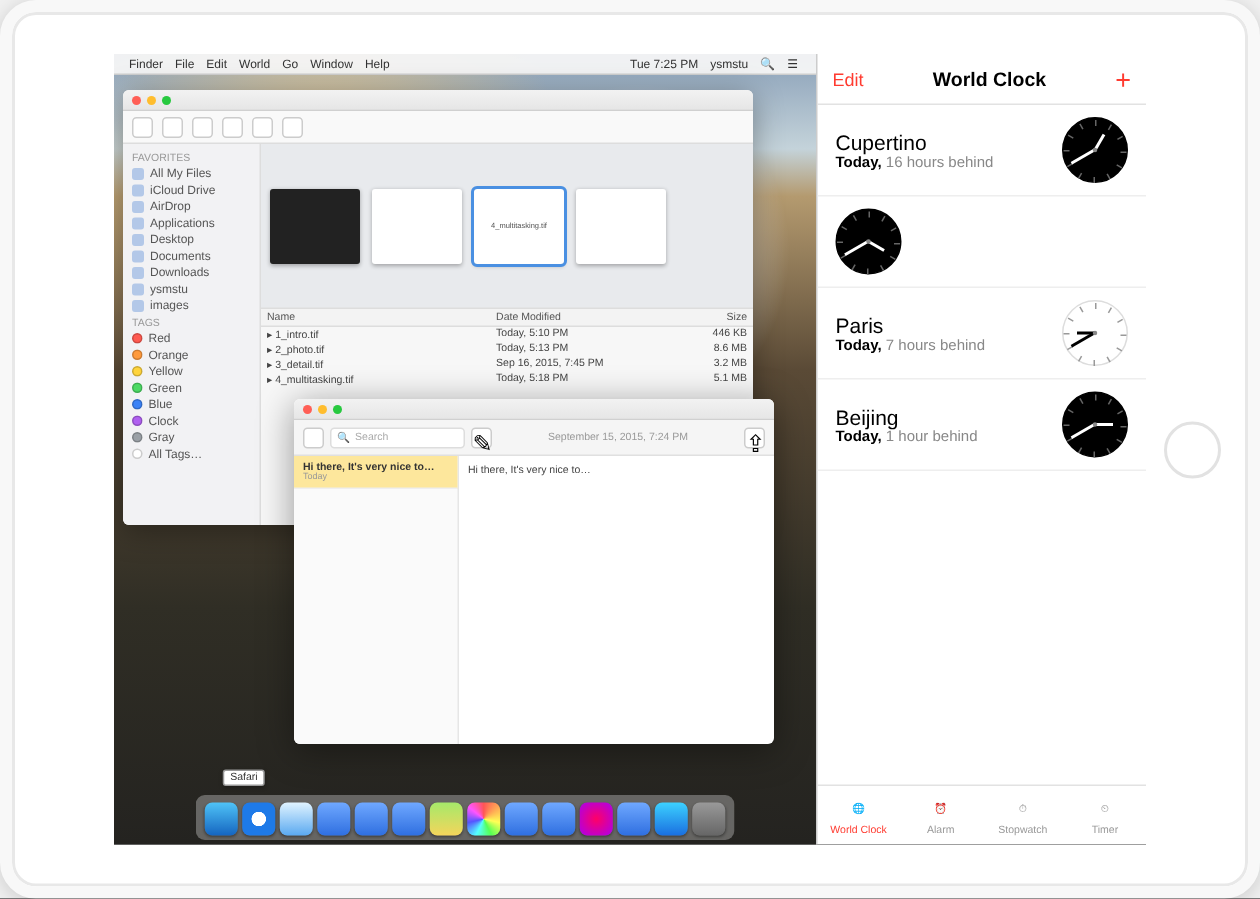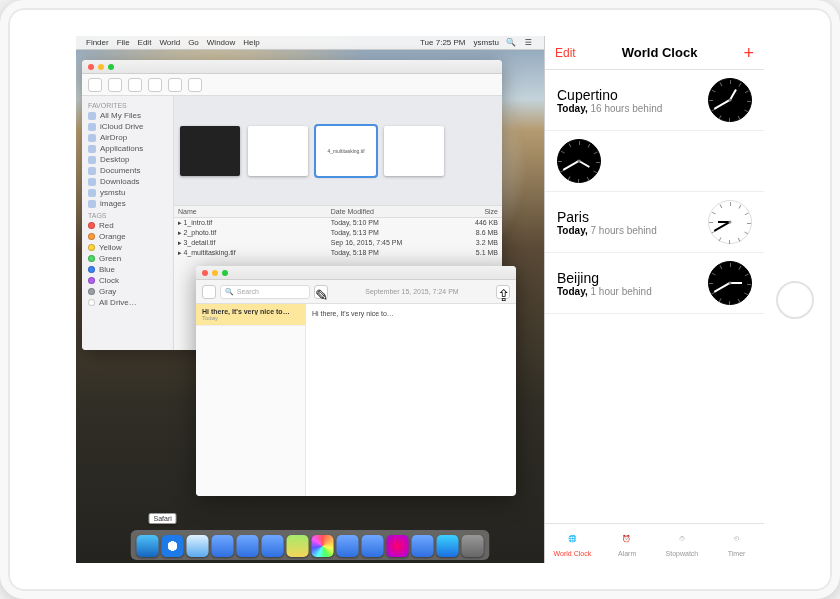--- a/index.html
+++ b/index.html
@@ -297,21 +297,21 @@
                 <div class="sb-item">
                   <span class="tag-dot" style="background:#b060f0;border:1px solid rgba(0,0,0,.2)"></span>
                   <span>Clock</span>
                 </div>
                 <div class="sb-item">
                   <span class="tag-dot" style="background:#9aa0a6;border:1px solid rgba(0,0,0,.2)"></span>
                   <span>Gray</span>
                 </div>
                 <div class="sb-item">
                   <span class="tag-dot" style="background:#ffffff;border:1px solid rgba(0,0,0,.2)"></span>
-                  <span>All Drive…</span>
+                  <span>All Tags…</span>
                 </div>
               </div>
           </div>
           <div class="finder-content">
             <div class="gallery">
               <div class="thumb dark"></div>
               <div class="thumb"></div>
               <div class="thumb sel">
                 <span style="font-size:5px;color:#555">4_multitasking.tif</span>
               </div>

